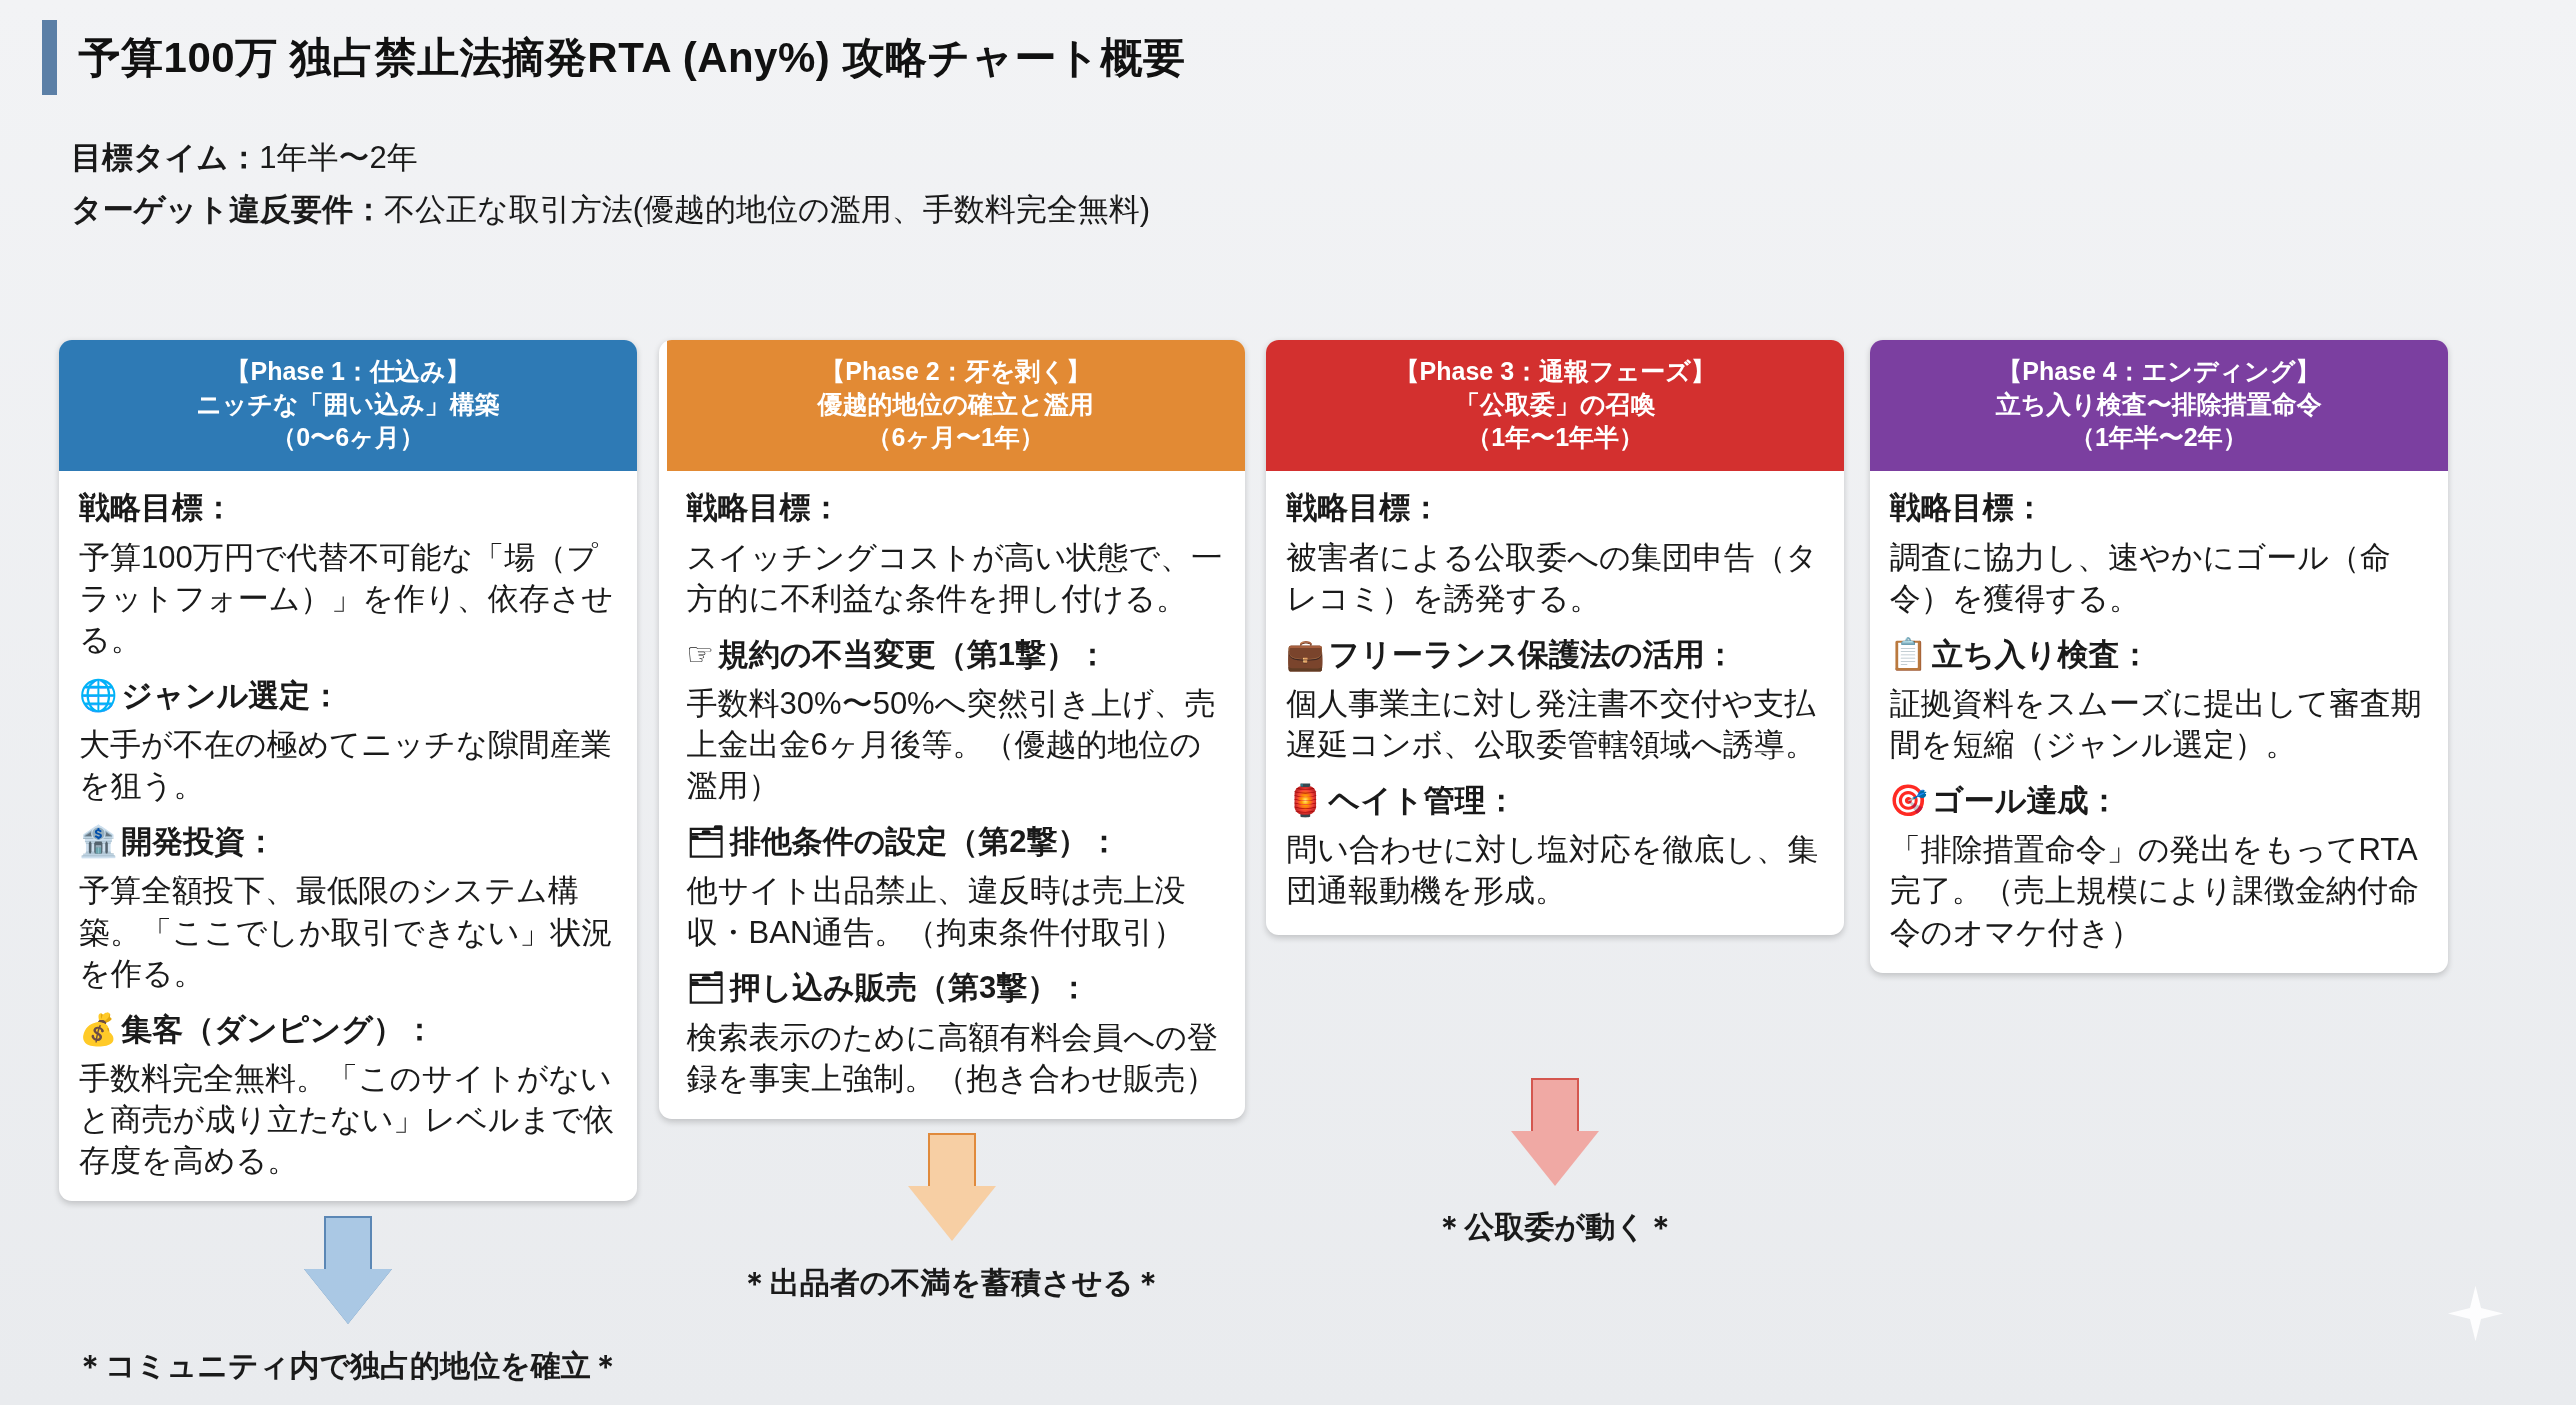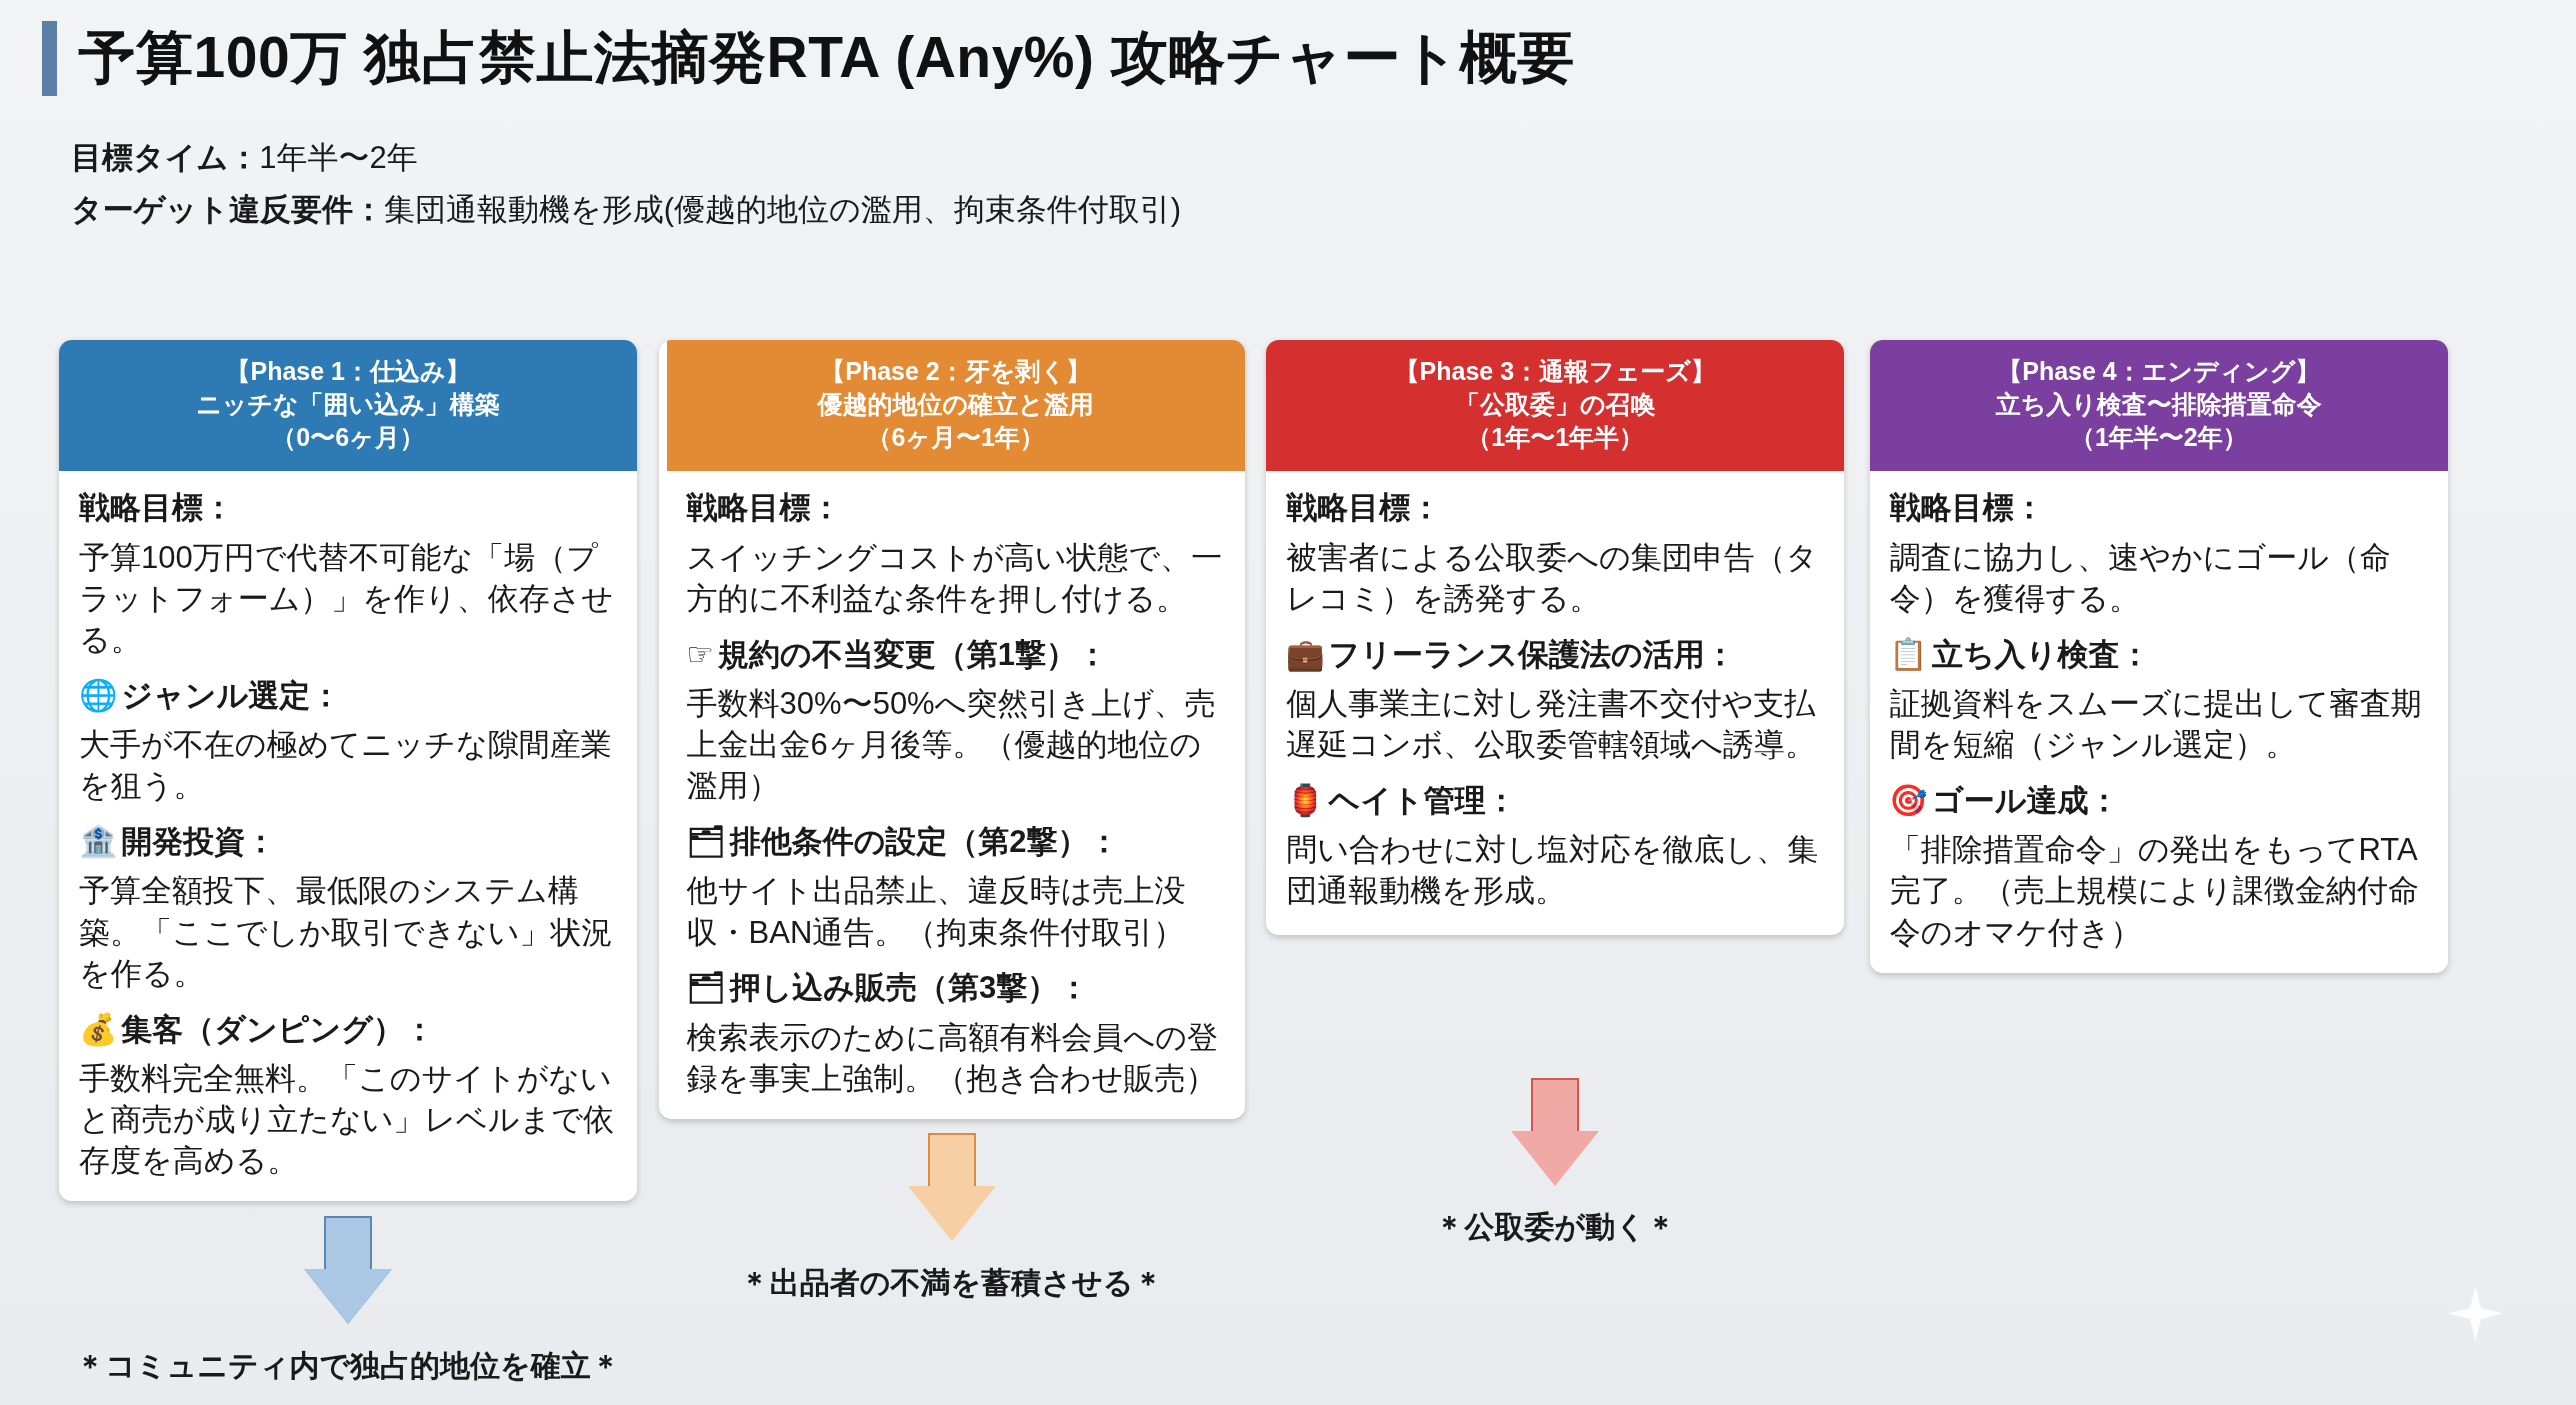--- a/index.html
+++ b/index.html
@@ -29,21 +29,21 @@
     align-items: center;
   }
   .title-bar {
     width: 14.6px;
     height: 75px;
     background: #5b7fa6;
     margin-right: 22px;
     flex: none;
   }
   .title-text {
-    font-size: 57px;
+    font-size: 42px;
     font-weight: bold;
     letter-spacing: 0.5px;
     color: #111;
     white-space: nowrap;
   }
   
   .meta {
     position: absolute;
     left: 71px;
     top: 135px;
@@ -158,21 +158,21 @@
   <div class="title-row">
     <div class="title-bar"></div>
     <div class="title-text">予算100万 独占禁止法摘発RTA (Any%) 攻略チャート概要</div>
   </div>
 
   <div class="meta">
     <div class="line">
       <span class="lbl">目標タイム：</span><span class="val">1年半〜2年</span>
     </div>
     <div class="line">
-      <span class="lbl">ターゲット違反要件：</span><span class="val">集団通報動機を形成(優越的地位の濫用、拘束条件付取引)</span>
+      <span class="lbl">ターゲット違反要件：</span><span class="val">不公正な取引方法(優越的地位の濫用、手数料完全無料)</span>
     </div>
   </div>
 
   <div class="columns">
 
     <div class="column col1">
       <div class="card">
         <div class="card-header" style="background:#2e7ab5">【Phase 1：仕込み】<br>ニッチな「囲い込み」構築<br>（0〜6ヶ月）</div>
         <div class="card-body">
           <div class="blk">

